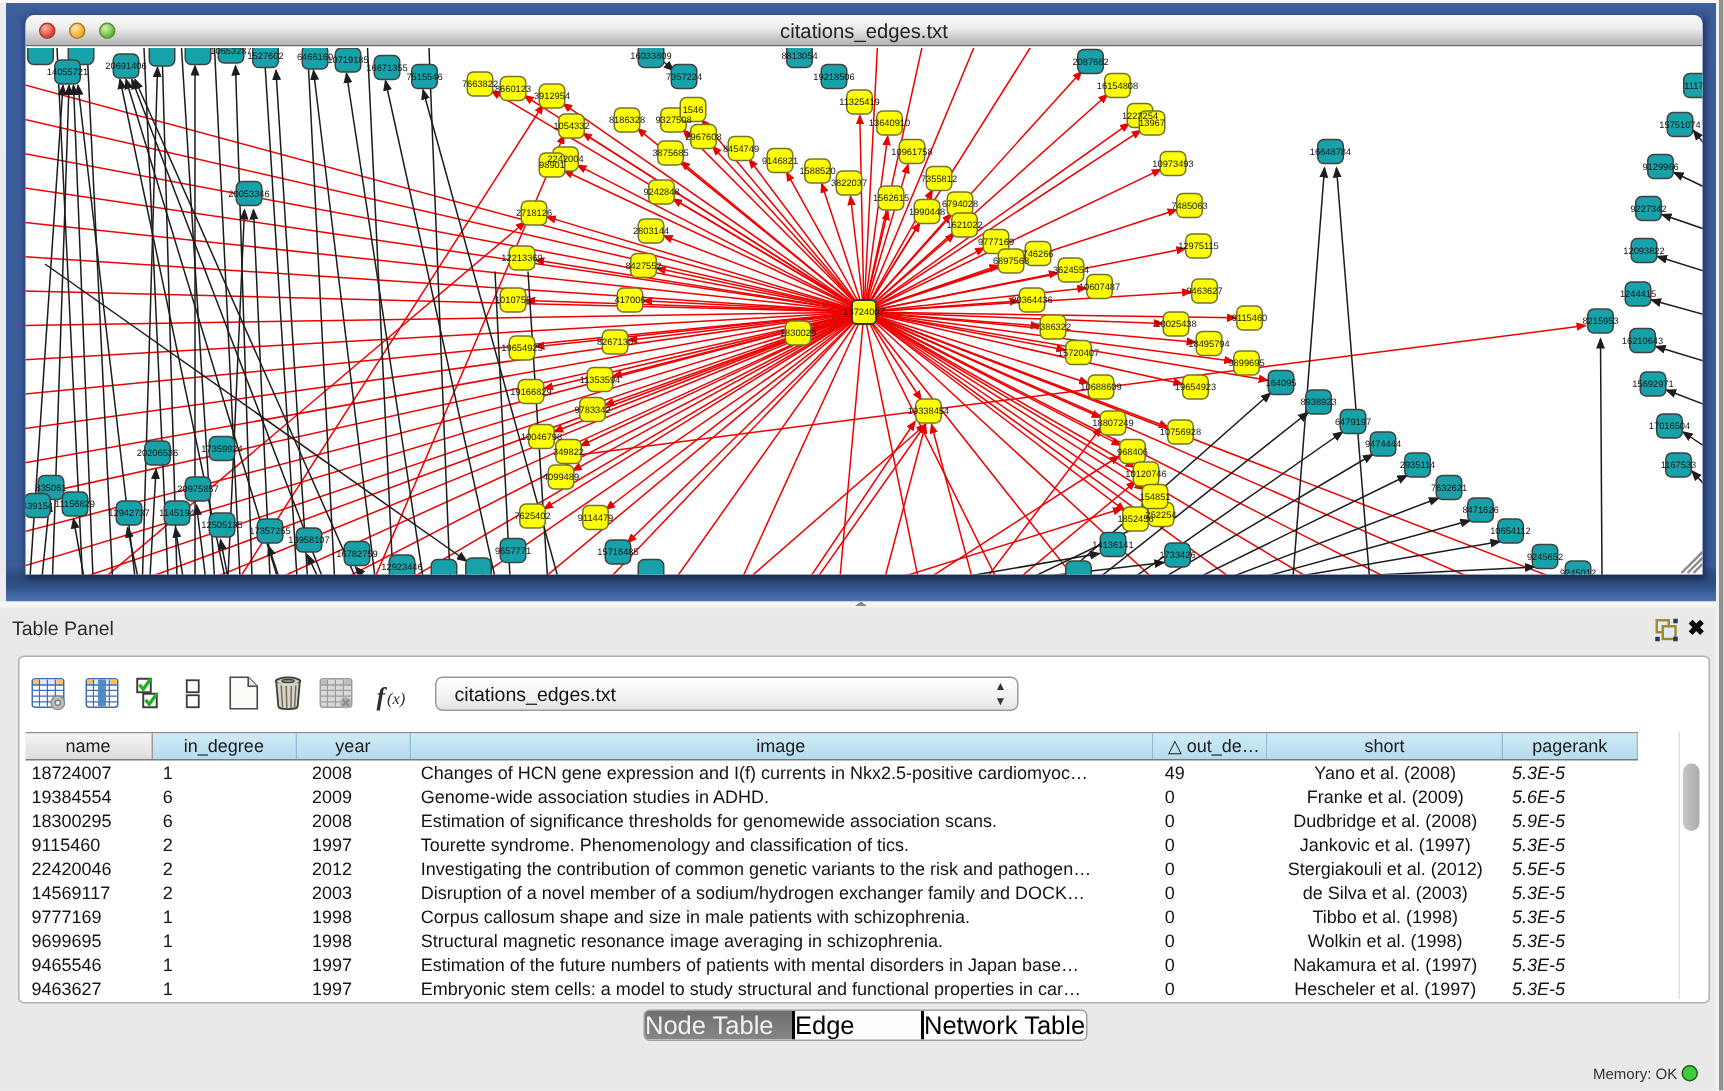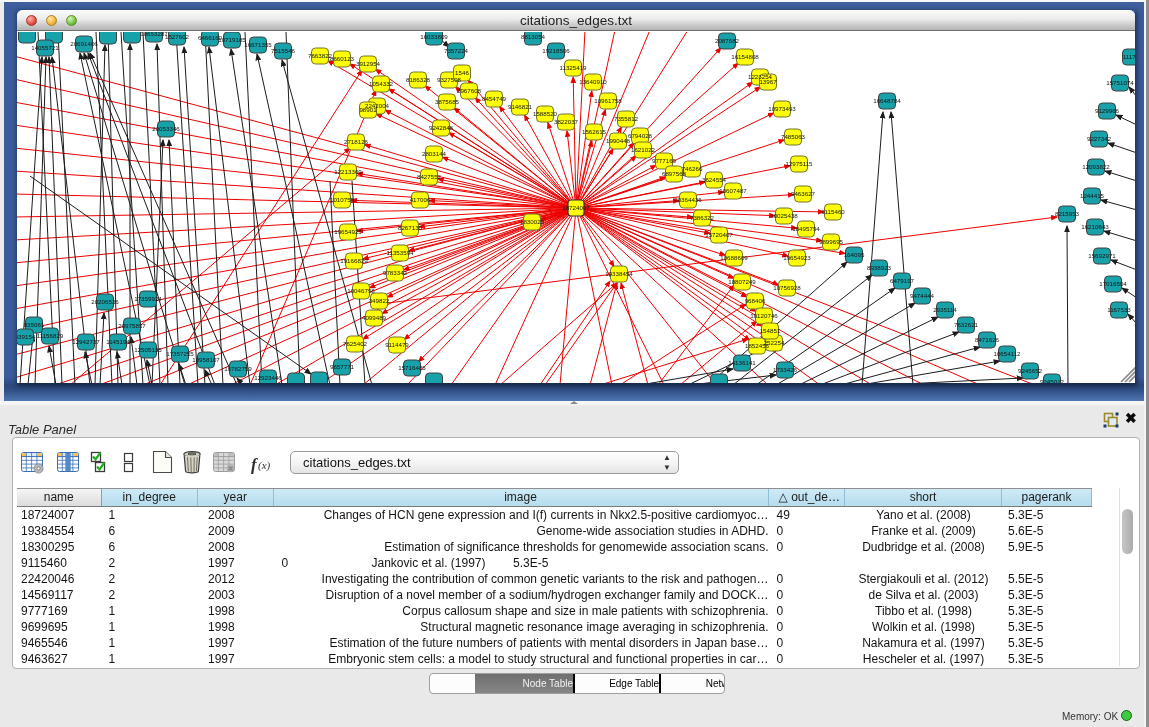--- a/index.html
+++ b/index.html
@@ -19,21 +19,21 @@
 .light { position:absolute; top:5px; width:11px; height:11px; border-radius:50%; }
 #l1 { left:9px;  background:radial-gradient(circle at 35% 30%,#ffb3a7,#ee6b5f 45%,#d33a2a 75%,#aa2417); border:0.5px solid #a5392c;}
 #l2 { left:29px; background:radial-gradient(circle at 35% 30%,#ffe9b0,#f6c351 45%,#e9a42c 75%,#b97d14); border:0.5px solid #ad7f1e;}
 #l3 { left:49px; background:radial-gradient(circle at 35% 30%,#d4f3b4,#8ed05e 45%,#5cb02e 75%,#3f8a1c); border:0.5px solid #5d8f33;}
 .graph { position:absolute; left:0; top:22px; }
 #rstrip1 { position:absolute; left:1144px; top:0; width:2px; height:727px; background:#f2f2f2; z-index:30; }
 #rstrip2 { position:absolute; left:1146px; top:0; width:3px; height:727px; background:#8f8f8f; z-index:30; }
 #bottom { position:absolute; left:0; top:401px; width:1149px; height:326px; background:linear-gradient(180deg,#f6f6f6 0,#f6f6f6 3px,#e9e9e9 5px,#e9e9e9 100%); }
 #collapse { position:absolute; left:570px; top:0px; width:0; height:0;
   border-left:4px solid transparent; border-right:4px solid transparent; border-bottom:3px solid #8a8a8a; }
-#tp_title { position:absolute; left:8px; top:21px; font-size:13px; color:#2b2b2b;font-style:italic; }
+#tp_title { position:absolute; left:8px; top:10px; font-size:13px; color:#2b2b2b; }
 #tp_float { position:absolute; left:1103px; top:11px; }
 #tp_close { position:absolute; left:1125px; top:9px; font-size:14px; font-weight:bold; color:#0a0a0a; }
 #panel { position:absolute; left:12px; top:36px; width:1128px; height:232px;
   background:#fff; border:1px solid #b2b2b2; border-radius:4px; }
 .tools { position:absolute; left:2px; top:9px; }
 #combo { position:absolute; left:277px; top:13px; width:389px; height:23px;
   border:1px solid #9a9a9a; border-radius:5px;
   background:linear-gradient(180deg,#ffffff,#f2f2f2 60%,#e4e4e4); }
 #combo span { position:absolute; left:12px; top:3px; font-size:13px; color:#111; }
 #combo .st { position:absolute; right:7px; top:1px; font-size:8px; color:#333; line-height:10px; text-align:center; }
@@ -42,30 +42,30 @@
 #thead .h { height:100%; background:linear-gradient(180deg,#cfeaf6,#b5dcee); border-right:1px solid #8fbed4;
   font-size:12px; color:#1c1c1c; text-align:center; line-height:17px; overflow:hidden; white-space:nowrap; }
 #thead .h0 { background:linear-gradient(180deg,#f5f5f5,#dcdcdc); border-right:1px solid #9a9a9a; }
 #tbody { position:absolute; left:4px; top:70px; width:1075px; height:160px; overflow:hidden;
   font-size:12px; color:#141414; }
 .row { display:flex; height:16px; line-height:15px; white-space:nowrap; }
 .c { overflow:hidden; flex:none; }
 .c0 { width:84.5px; padding-left:4px; }
 .c1 { width:96.5px; padding-left:7px; }
 .c2 { width:75.5px; padding-left:10px; }
-.c3 { width:495px; padding-left:7px;text-align:right; }
+.c3 { width:495px; padding-left:7px; }
 .c4 { width:76.5px; padding-left:8px; }
 .c5 { width:157px; text-align:center; }
-.c6 { width:90px; padding-left:6px; }
+.c6 { width:90px; padding-left:6px;font-style:italic; }
 #vsb { position:absolute; left:1106px; top:50px; width:17px; height:178px; border-left:1px solid #e0e0e0; }
 #vsb .thumb { position:absolute; left:2px; top:21px; width:11px; height:45px;
   background:linear-gradient(90deg,#c6c6c6,#ababab); border-radius:6px; }
 #tabs { position:absolute; left:429px; top:272px; width:296px; height:21px; display:flex;
   border:1px solid #9f9f9f; border-radius:4px; background:#fdfdfd; overflow:hidden;
-  font-size:10px; line-height:19px; text-align:right;padding-left:45px; }
+  font-size:17px; line-height:19px; text-align:left; }
 #tabs .t { flex:none; }
 #tabs .sel { background:linear-gradient(180deg,#6f6f6f,#868686); color:#f2f2f2; }
 #tabs .t+.t { border-left:2px solid #000000; }
 #mem { position:absolute; left:1062px; top:310px; font-size:10px; color:#333; }
 #memdot { position:absolute; left:1121px; top:309px; width:11px; height:11px; border-radius:50%;
   background:#3ecb3e; border:1px solid #1d5c1d; }
 </style></head>
 <body>
 <div id="stage">
   <div id="topwhite"></div>
@@ -677,20 +677,21 @@
             <div class="c c2">2008</div>
             <div class="c c3">Estimation of significance thresholds for genomewide association scans.</div>
             <div class="c c4">0</div>
             <div class="c c5">Dudbridge et al. (2008)</div>
             <div class="c c6">5.9E-5</div>
           </div>
           <div class="row">
             <div class="c c0">9115460</div>
             <div class="c c1">2</div>
             <div class="c c2">1997</div>
+            <div class="c c3">Tourette syndrome. Phenomenology and classification of tics.</div>
             <div class="c c4">0</div>
             <div class="c c5">Jankovic et al. (1997)</div>
             <div class="c c6">5.3E-5</div>
           </div>
           <div class="row">
             <div class="c c0">22420046</div>
             <div class="c c1">2</div>
             <div class="c c2">2012</div>
             <div class="c c3">Investigating the contribution of common genetic variants to the risk and pathogen…</div>
             <div class="c c4">0</div>

